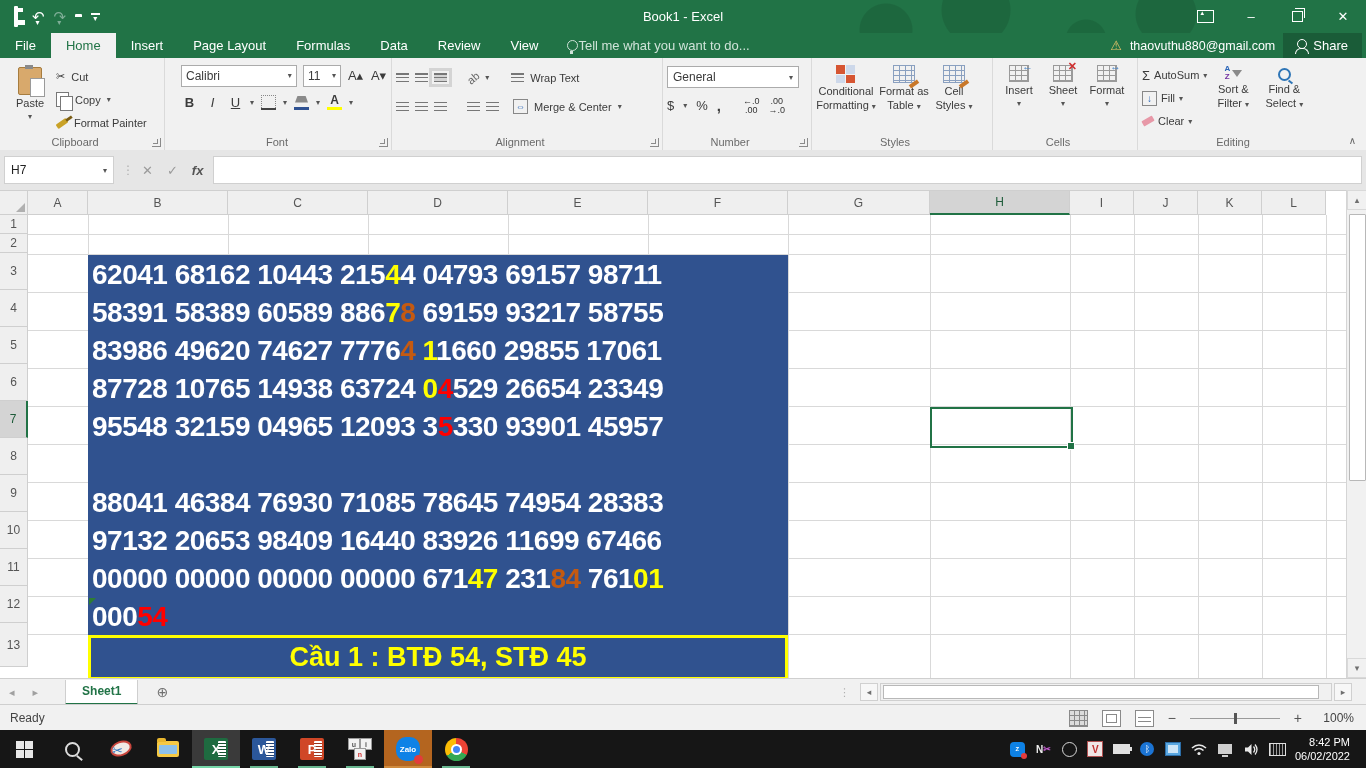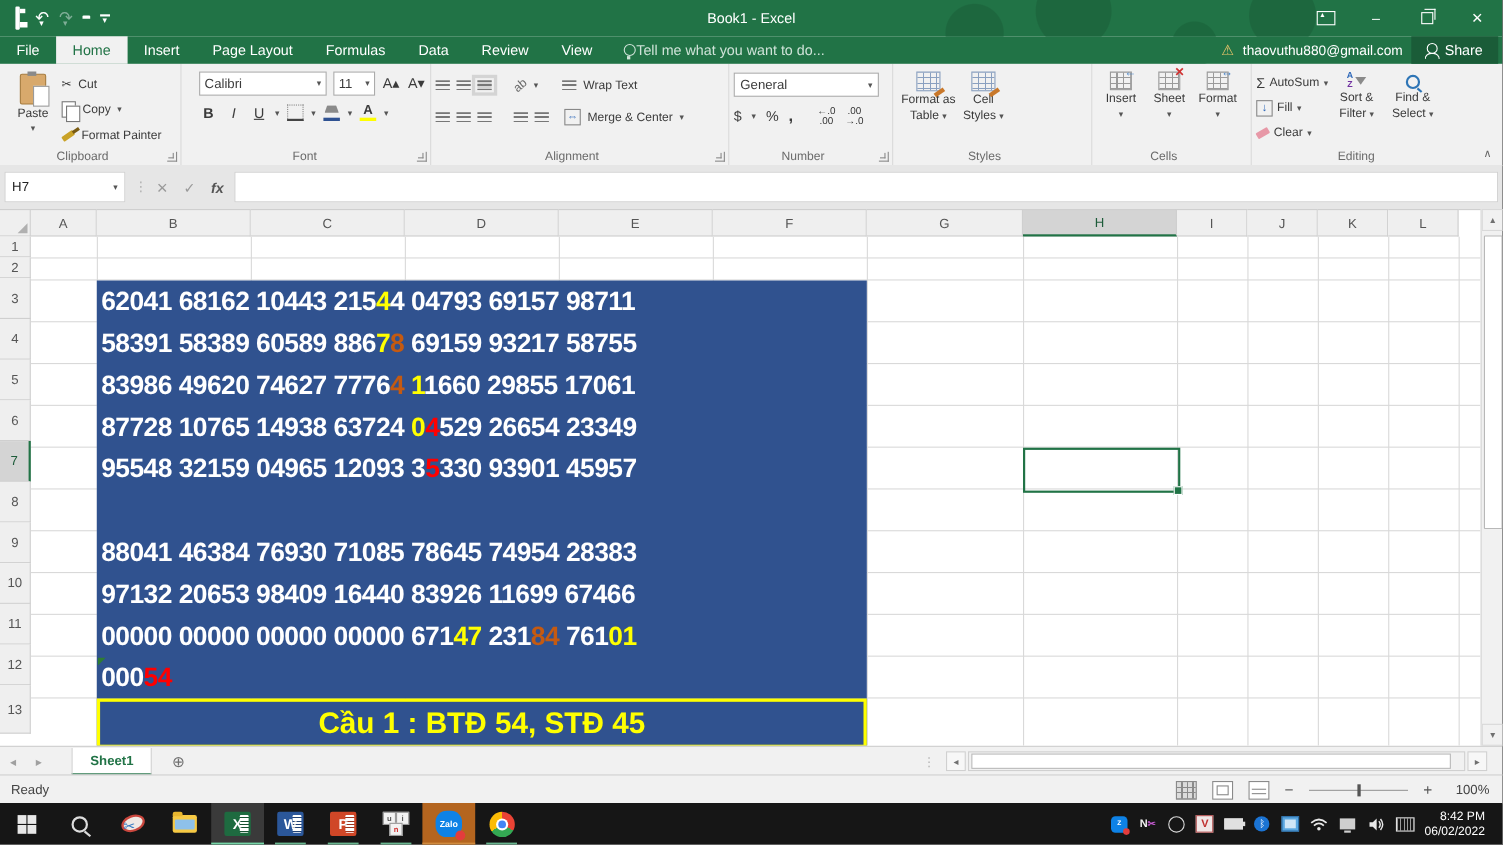--- a/index.html
+++ b/index.html
@@ -112,21 +112,21 @@
   
   .gridarea{position:absolute;top:215px;left:0;width:1346px;height:463px;background:#fff;overflow:hidden;}
   .rheads{position:absolute;top:215px;left:0;width:28px;z-index:3;}
   .rhead{width:28px;box-sizing:border-box;background:#efefef;border-left:none;border-right:1px solid #cfcfcf;border-bottom:1px solid #cfcfcf;
          display:flex;align-items:center;justify-content:center;font-size:12px;color:#555;}
   .rhead.sel{background:#d4d4d4;border-right:2px solid #217346;color:#1e5c3a;}
   .vline{position:absolute;top:0;width:1px;background:#d9d9d9;height:463px;}
   .hline{position:absolute;left:28px;height:1px;background:#d9d9d9;width:1318px;}
   .blueblock{position:absolute;left:88px;top:40px;width:700px;height:380px;z-index:2;}
   .num-line{position:absolute;left:4px;height:38px;line-height:39px;white-space:nowrap;
-            font-weight:bold;font-size:24px;letter-spacing:-0.5px;font-family:"Liberation Sans",sans-serif;}
+            font-weight:bold;font-size:28px;letter-spacing:-0.5px;font-family:"Liberation Sans",sans-serif;}
   .c-w{color:#ffffff;} .c-y{color:#ffff00;} .c-o{color:#c55a11;} .c-r{color:#ff0000;}
   .banner{position:absolute;left:88px;top:420px;width:700px;height:45px;box-sizing:border-box;border:3px solid #ffff00;z-index:2;
           display:flex;align-items:center;justify-content:center;font-weight:bold;font-size:27px;color:#ffff00;}
   .gtri{position:absolute;left:1px;top:343px;width:0;height:0;border-top:7px solid #2e7d32;border-right:7px solid transparent;z-index:3;}
   .selcell{position:absolute;left:930px;top:192px;width:139px;height:37px;border:2px solid #217346;z-index:4;background:transparent;}
   .selcell:after{content:"";position:absolute;right:-4px;bottom:-4px;width:6px;height:6px;background:#217346;border:1px solid #fff;}
   
   .sheetbar{position:absolute;top:678px;left:0;width:1366px;height:26px;background:#f1f1f1;border-top:1px solid #cfcfcf;display:flex;align-items:center;font-size:12px;z-index:5;}
   .navarr{color:#a0a0a0;font-size:11px;padding:0 9px;}
   .stab{height:25px;background:#fff;border:1px solid #cfcfcf;border-top:none;border-bottom:2px solid #217346;box-sizing:border-box;
@@ -370,20 +370,30 @@
           <span style="width:4px;"></span>
           <span class="decic">←.0<br>.00</span>
           <span class="decic">.00<br>→.0</span>
         </div>
       </div>
       <div class="glabel">Number</div>
       <div class="dlg"></div>
     </div>
 
     <div class="rgroup" style="width:172px;">
+      <div class="bigbtn" style="width:60px;">
+        <span class="cfic">
+            <div class="r"></div>
+            <div></div>
+            <div></div>
+            <div class="r"></div>
+          </span>
+        <span>Conditional</span>
+        <span><span>Formatting</span> <span class="dda">▾</span></span>
+      </div>
       <div class="bigbtn" style="width:56px;">
         <span class="tblic">
             <span class="brush2"></span>
           </span>
         <span>Format as</span>
         <span><span>Table</span> <span class="dda">▾</span></span>
       </div>
       <div class="bigbtn" style="width:44px;">
         <span class="tblic">
             <span class="brush2"></span>

